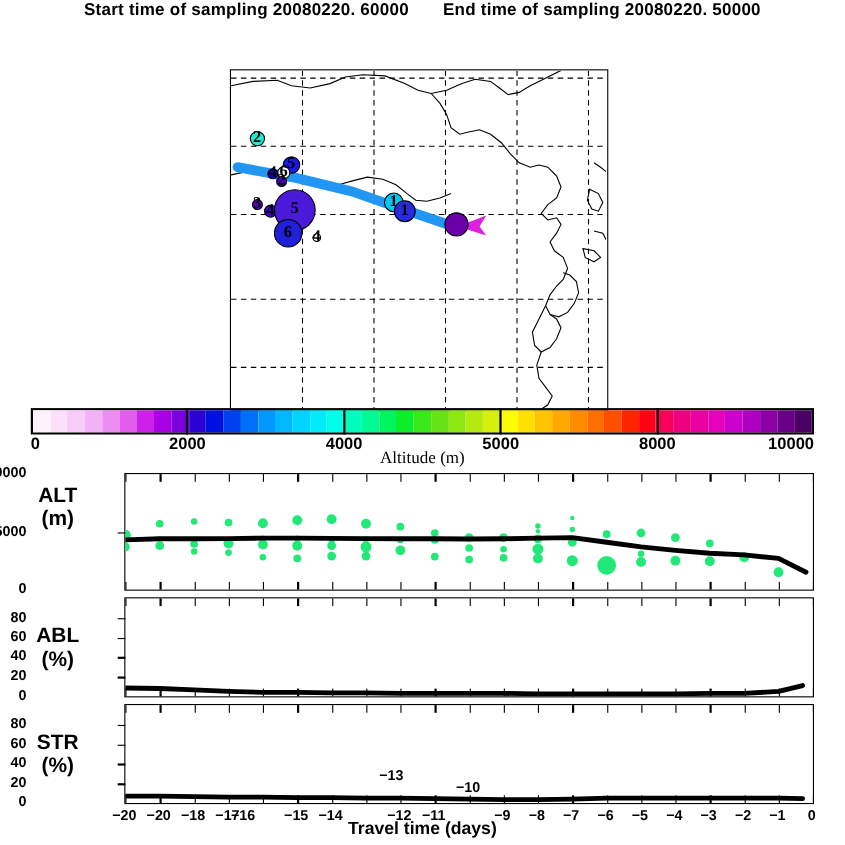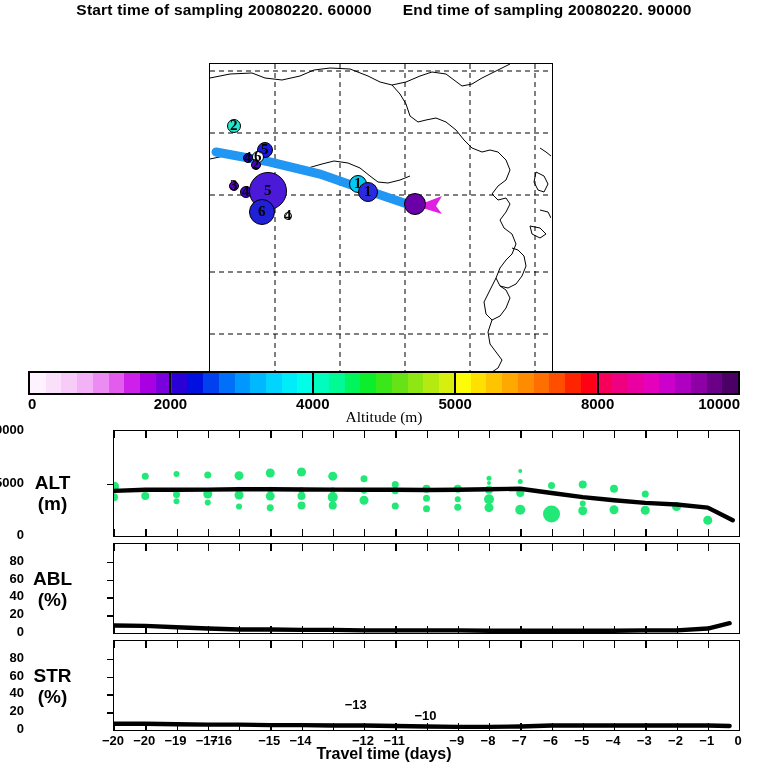--- a/index.html
+++ b/index.html
@@ -47,21 +47,21 @@
                font-size:16px;font-weight:bold;}
   svg{display:block;}
 </style>
 </head>
 <body>
 
 <div class="abs" id="title-block">
   <div class="t-sub">
     <span>Start time of sampling 20080220. 60000</span>
     <span class="spacer"></span>
-    <span>End time of sampling 20080220. 90000</span>
+    <span>End time of sampling 20080220. 50000</span>
   </div>
 </div>
 
 <div class="abs" id="map-panel">
   <svg id="map-svg" width="341" height="308" viewBox="0 0 341 308">
 
     <g stroke="#000" stroke-width="1" stroke-dasharray="5,4" fill="none">
       <line x1="0" y1="7" x2="341" y2="7"></line>
       <line x1="0" y1="69" x2="341" y2="69"></line>
       <line x1="0" y1="131" x2="341" y2="131"></line>
@@ -189,21 +189,21 @@
       <div class="cb-tick" style="left: 569.6px; transform: translateX(-50%);">8000</div>
       <div class="cb-tick" style="left: auto; right: 0px;">10000</div>
     </div>
 <div class="cb-div" style="left: 141.3px;"></div>
     <div class="cb-div" style="left: 283.7px;"></div>
     <div class="cb-div" style="left: 426.1px;"></div>
     <div class="cb-div" style="left: 568.5px;"></div>
   </div>
 <div class="abs" id="cbar-title">Altitude (m)</div>
 
-<div class="abs rowlabel" style="top:472px;">
+<div class="abs rowlabel" style="top:440px;">
   <div>ALT</div>
   <div>(m)</div>
 </div>
 <div class="tspanel" id="alt-panel">
   <svg width="625" height="105" viewBox="0 0 625 105">
     <g id="alt-dots">
         <circle cx="0" cy="55.650000000000006" r="5" fill="#22e878"></circle>
         <circle cx="0" cy="66.15" r="4" fill="#22e878"></circle>
         <circle cx="31.25" cy="45.150000000000006" r="3.5" fill="#22e878"></circle>
         <circle cx="31.25" cy="65.1" r="4" fill="#22e878"></circle>
@@ -417,21 +417,21 @@
     <div class="xtickT" style="left: 562.5px; height: 7px;"></div>
     <div class="xtick" style="left: 593.75px; height: 7px;"></div>
     <div class="xtickT" style="left: 593.75px; height: 7px;"></div>
     <div class="xtick" style="left: 625px; height: 7px;"></div>
     <div class="xtickT" style="left: 625px; height: 7px;"></div>
   </div>
 
 <div id="xlabels">
     <div class="xlab" style="left: 93px; top: 733px;">−20</div>
     <div class="xlab" style="left: 124.25px; top: 733px;">−20</div>
-    <div class="xlab" style="left: 155.5px; top: 733px;">−19</div>
+    <div class="xlab" style="left: 155.5px; top: 733px;">−18</div>
     <div class="xlab" style="left: 186.75px; top: 733px;">−17</div>
     <div class="xlab" style="left: 201px; top: 733px;">−16</div>
     <div class="xlab" style="left: 249.25px; top: 733px;">−15</div>
     <div class="xlab" style="left: 280.5px; top: 733px;">−14</div>
     <div class="xlab" style="left: 311.75px; top: 697px; padding-left: 24px;">−13</div>
     <div class="xlab" style="left: 343px; top: 733px;">−12</div>
     <div class="xlab" style="left: 374.25px; top: 733px;">−11</div>
     <div class="xlab" style="left: 405.5px; top: 708px;">−10</div>
     <div class="xlab" style="left: 436.75px; top: 733px;">−9</div>
     <div class="xlab" style="left: 468px; top: 733px;">−8</div>

